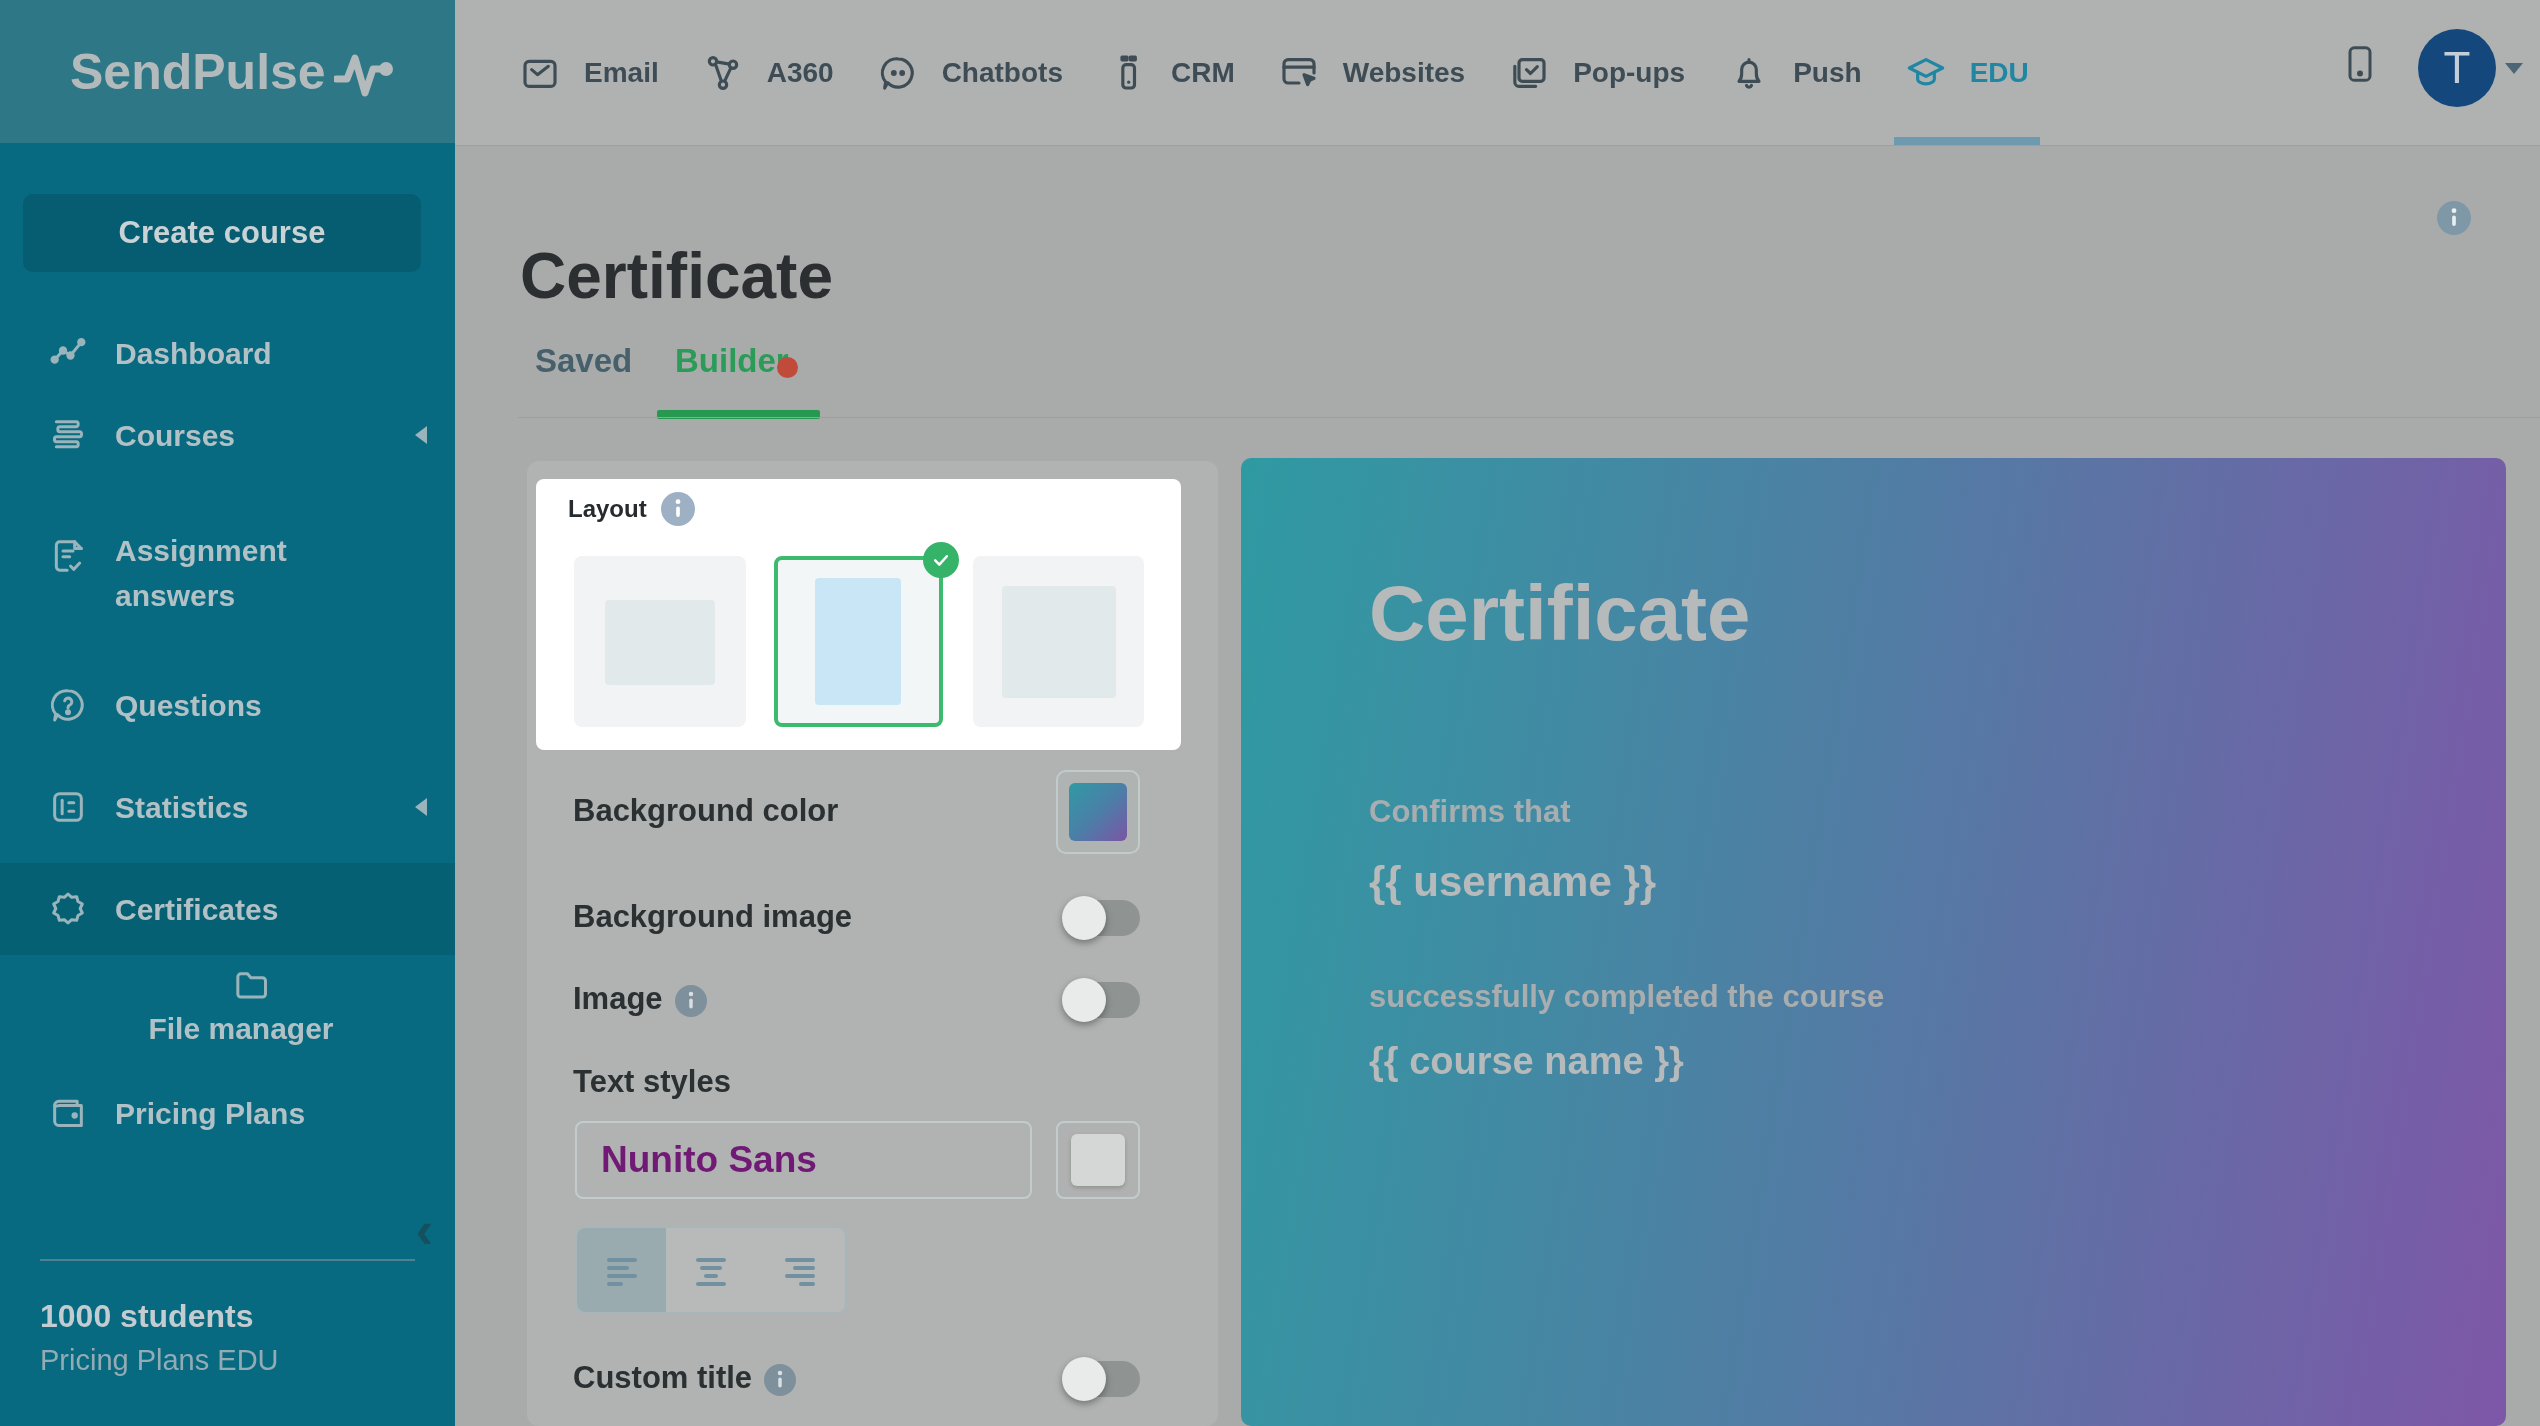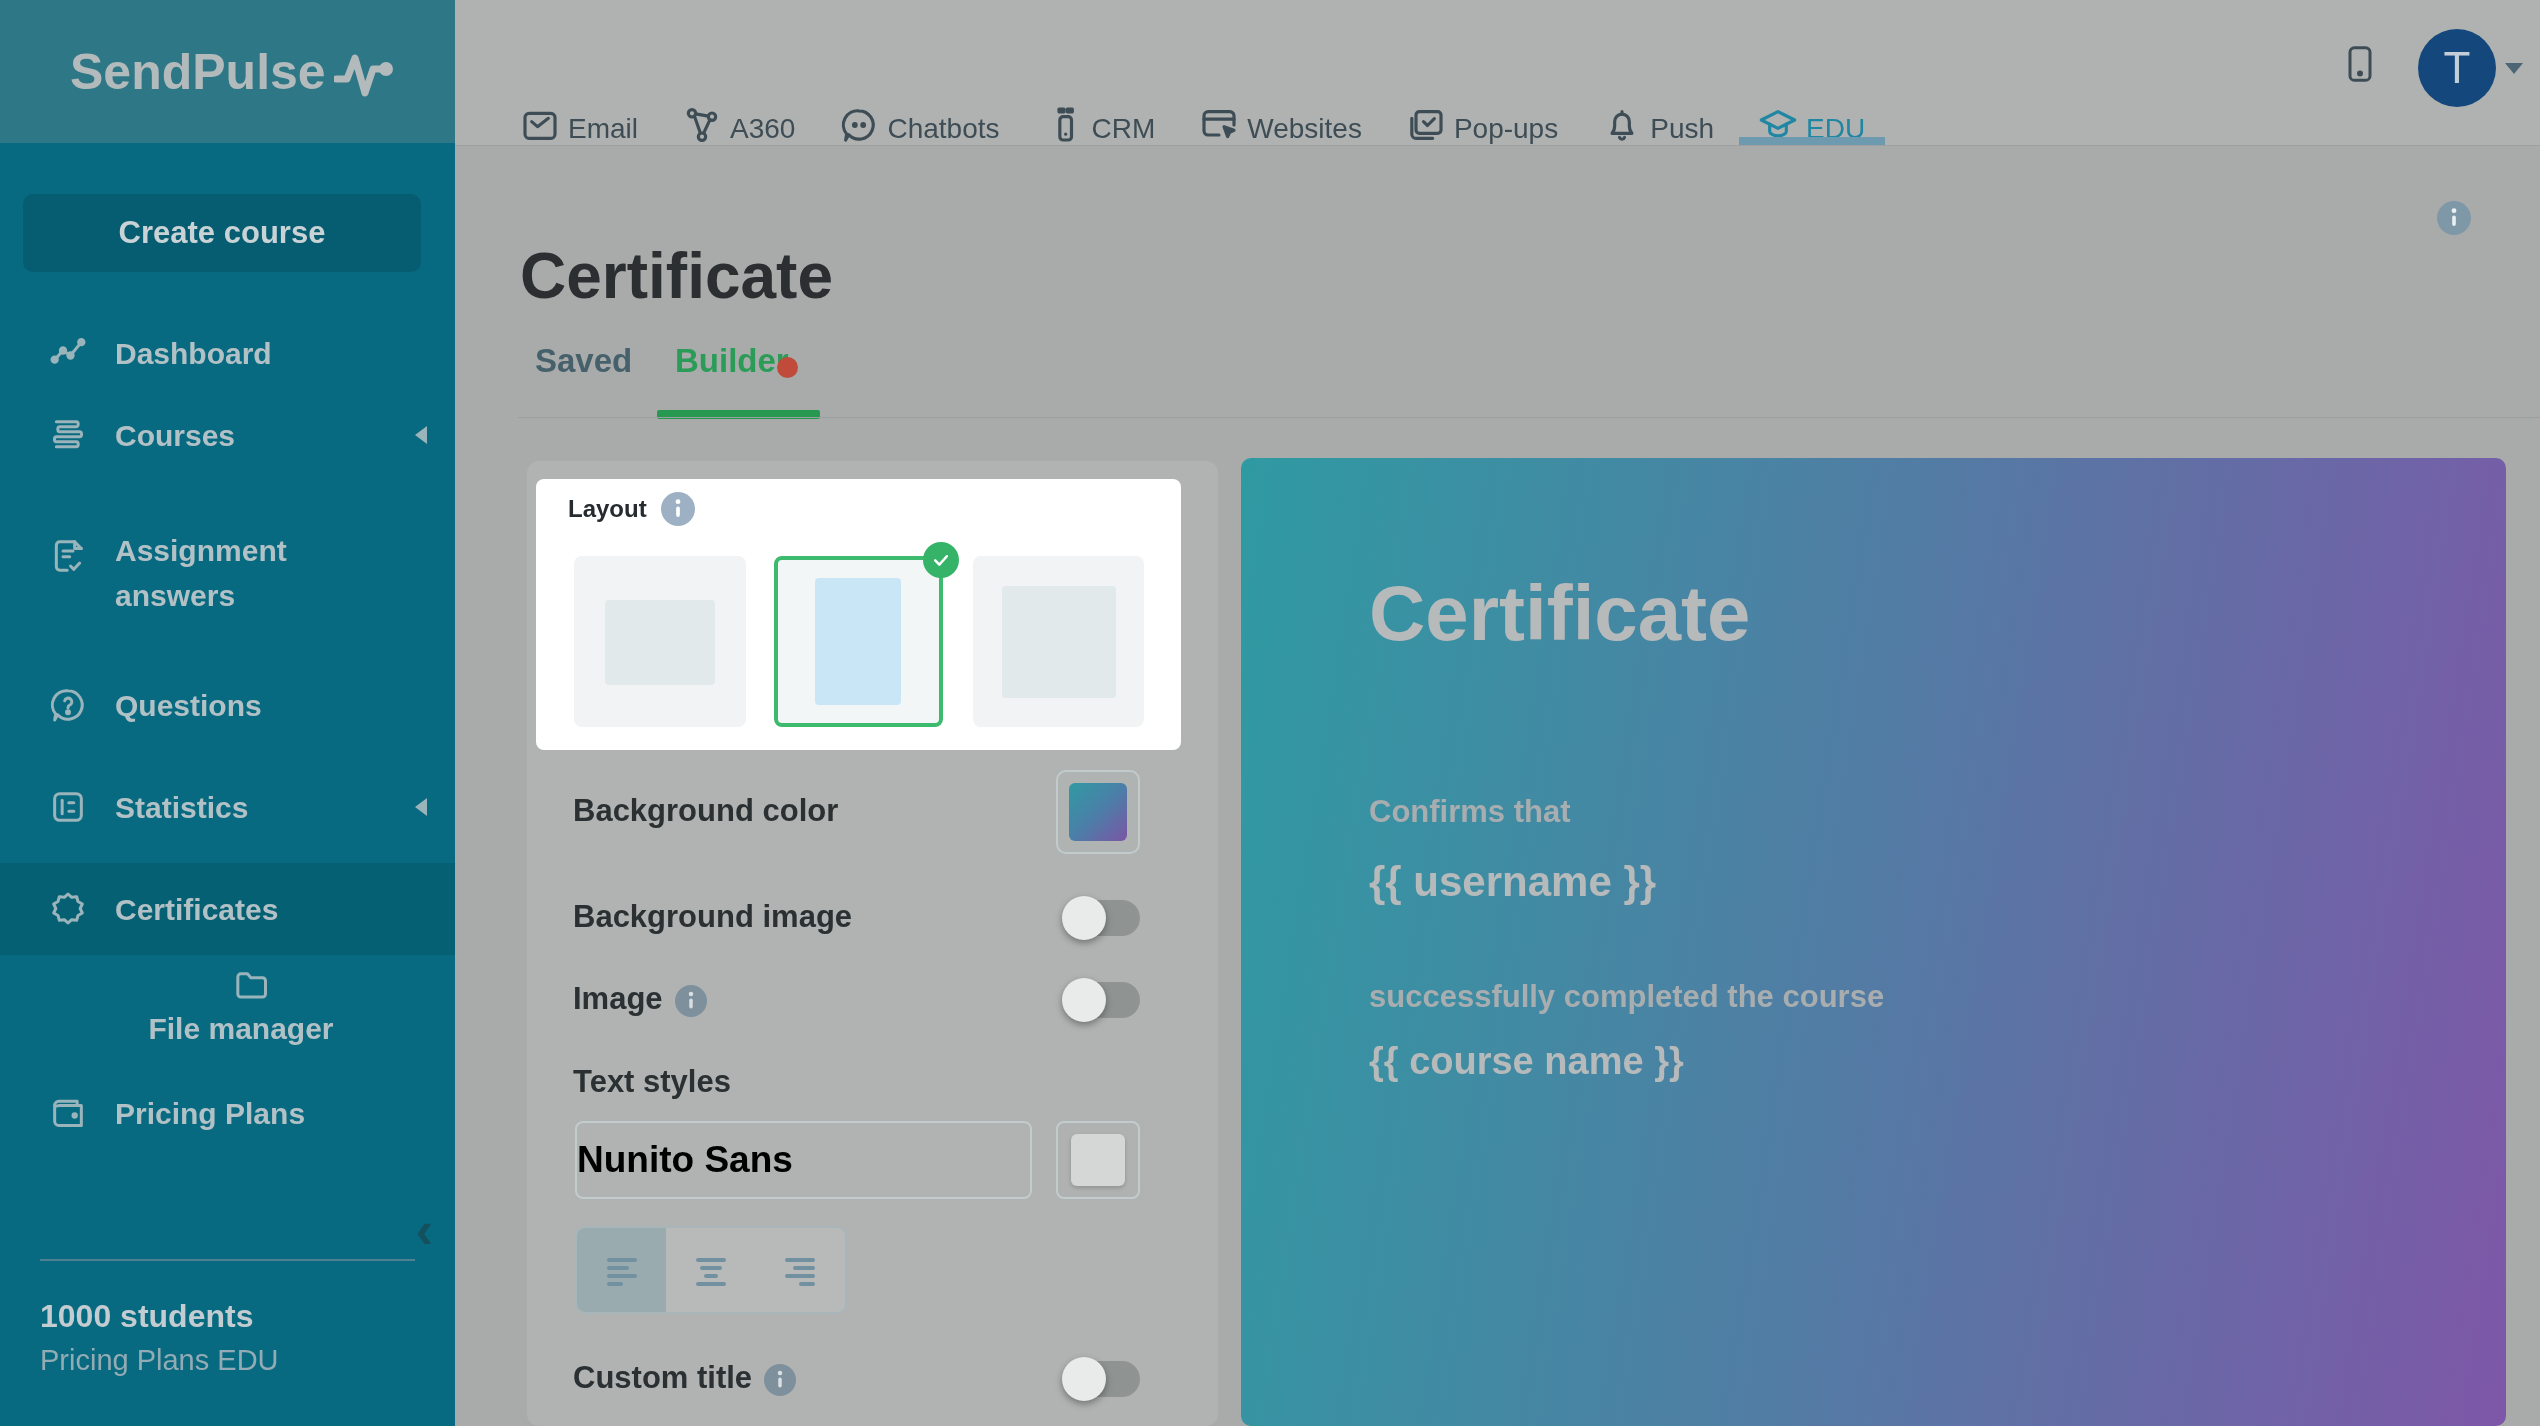--- a/index.html
+++ b/index.html
@@ -2,21 +2,21 @@
 <html><head>
 <meta charset="utf-8">
 <style>
   html,body{margin:0;padding:0;background:#a9abaa;}
   *{box-sizing:border-box;font-family:"Liberation Sans",sans-serif;}
   #stage{position:relative;width:2540px;height:1426px;overflow:hidden;background:#a9abaa;}
 
   
   .topbar{position:absolute;left:455px;top:0;width:2085px;height:146px;background:#b0b2b1;border-bottom:1px solid #9da09f;}
   .topnav{position:absolute;left:65px;top:0;height:100%;display:flex;align-items:center;gap:44px;}
-  .nav-item{position:relative;height:100%;display:flex;align-items:flex-end;gap:8px;color:#3e4d55;font-size:28px;font-weight:400;cursor:pointer;}
+  .nav-item{position:relative;height:100%;display:flex;align-items:center;gap:24px;color:#3e4d55;font-size:28px;font-weight:700;cursor:pointer;}
   .nav-item svg{width:40px;height:40px;stroke:#3e4d55;fill:none;stroke-width:1.9;stroke-linecap:round;stroke-linejoin:round;}
   .nav-item.active{color:#1f86a3;}
   .nav-item.active svg{stroke:#1f86a3;}
   .nav-item.active::after{content:"";position:absolute;left:50%;transform:translateX(-50%);bottom:0;width:146px;height:8px;background:#6e9ab0;}
   .tb-right{position:absolute;right:0;top:0;height:100%;}
   .phone-btn{position:absolute;right:165px;top:44px;width:30px;height:40px;cursor:pointer;}
   .phone-btn svg{width:30px;height:40px;stroke:#3e4d55;fill:none;stroke-width:2.4;stroke-linecap:round;}
   .avatar{position:absolute;right:44px;top:29px;width:78px;height:78px;border-radius:50%;background:#14487c;color:#c3ced8;
           display:flex;align-items:center;justify-content:center;font-size:44px;font-weight:400;cursor:pointer;}
   .avatar-caret{position:absolute;right:17px;top:63px;width:0;height:0;border-left:9px solid transparent;border-right:9px solid transparent;border-top:11px solid #4c6675;cursor:pointer;}
@@ -68,21 +68,21 @@
   .tile-badge{position:absolute;right:-20px;top:-18px;width:36px;height:36px;border-radius:50%;background:#35b469;display:flex;align-items:center;justify-content:center;}
   .tile-badge svg{width:20px;height:20px;stroke:#ffffff;fill:none;stroke-width:3;stroke-linecap:round;stroke-linejoin:round;}
 
   
   .ctl-label{position:absolute;color:#2b3133;font-size:31px;font-weight:700;}
   .swatch-box{position:absolute;left:1056px;top:770px;width:84px;height:84px;border:2px solid #c1cbcc;border-radius:10px;background:#afb3b2;cursor:pointer;}
   .swatch{position:absolute;left:11px;top:11px;width:58px;height:58px;border-radius:6px;background:linear-gradient(135deg,#2f9aa3 0%,#4b7fa8 50%,#7b55a5 100%);}
   .toggle{position:absolute;left:1066px;width:74px;height:36px;border-radius:18px;background:#8f9493;cursor:pointer;}
   .toggle .knob{position:absolute;left:-4px;top:-4px;width:44px;height:44px;border-radius:50%;background:#e9eaea;box-shadow:0 3px 7px rgba(0,0,0,.35);}
   .font-select{position:absolute;left:575px;top:1121px;width:457px;height:78px;border:2px solid #c2cccc;border-radius:8px;cursor:pointer;
-               display:flex;align-items:center;color:#000000;font-size:37px;font-weight:700;}
+               display:flex;align-items:center;padding-left:24px;color:#701a75;font-size:37px;font-weight:700;}
   .font-color-box{position:absolute;left:1056px;top:1121px;width:84px;height:78px;border:2px solid #c2cccc;border-radius:8px;background:#afb2b1;cursor:pointer;}
   .font-color-inner{position:absolute;left:13px;top:11px;width:54px;height:52px;border-radius:6px;background:#d5d7d6;box-shadow:0 2px 4px rgba(0,0,0,.18);}
   .align-group{position:absolute;left:575px;top:1226px;width:272px;height:88px;border:2px solid #a9b6b9;border-radius:10px;background:#b7bab9;display:flex;overflow:hidden;}
   .align-seg{flex:1;display:flex;align-items:center;justify-content:center;cursor:pointer;}
   .align-seg.sel{background:#9aabb0;}
   .align-seg svg{width:36px;height:36px;}
   .inline-info{display:inline-block;vertical-align:middle;margin-left:12px;}
 
   
   .preview{position:absolute;left:1241px;top:458px;width:1265px;height:968px;border-radius:10px;

